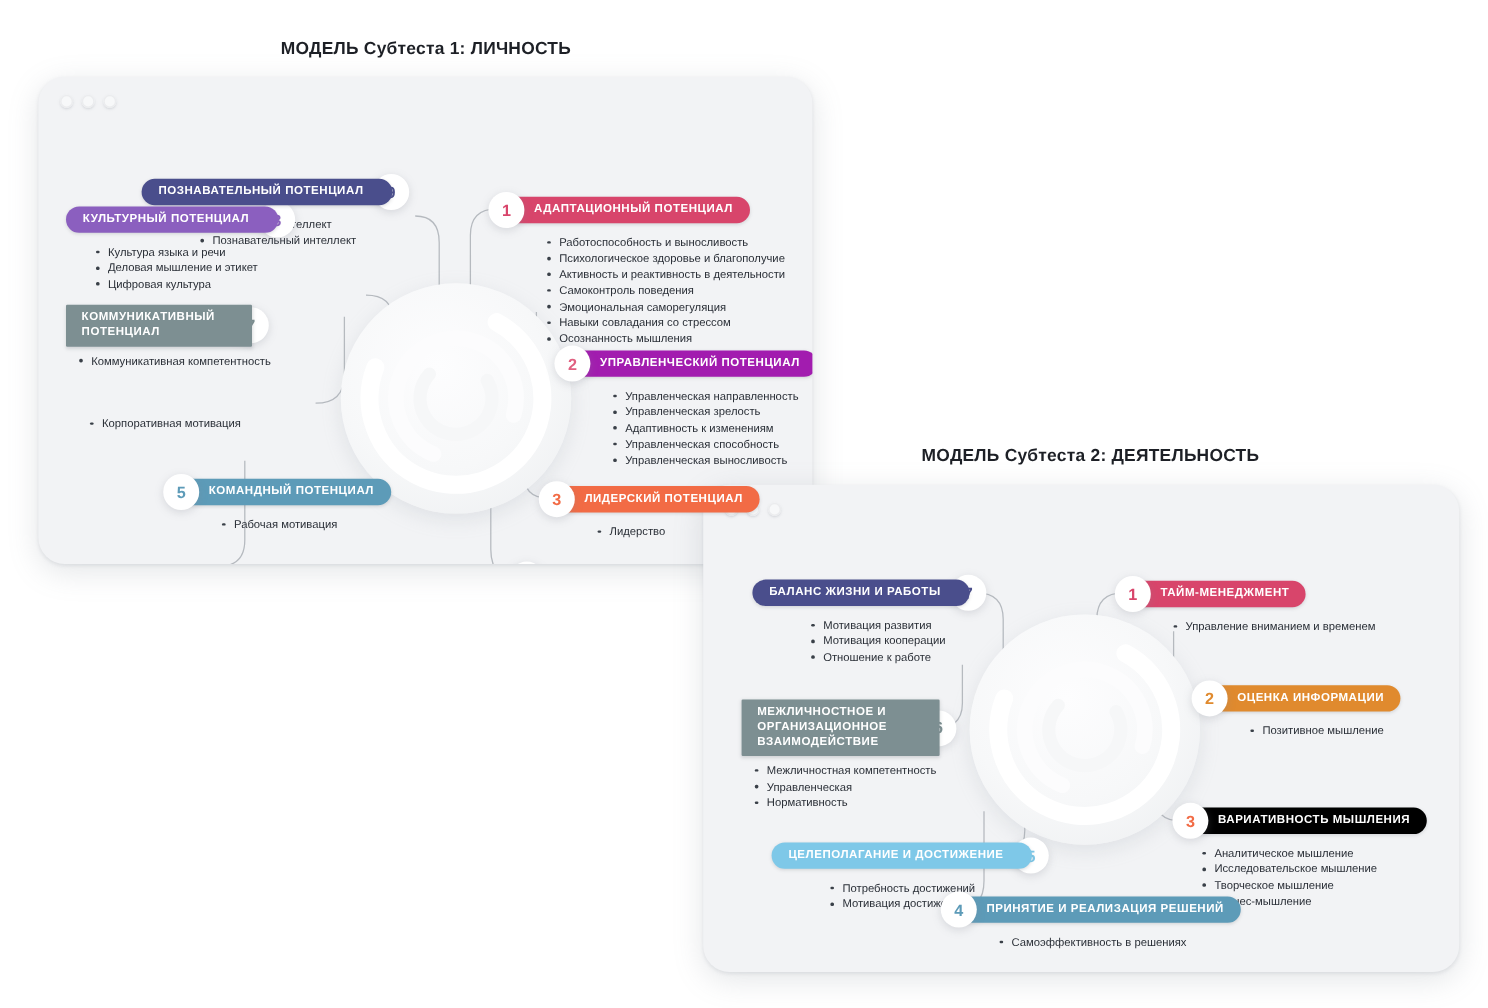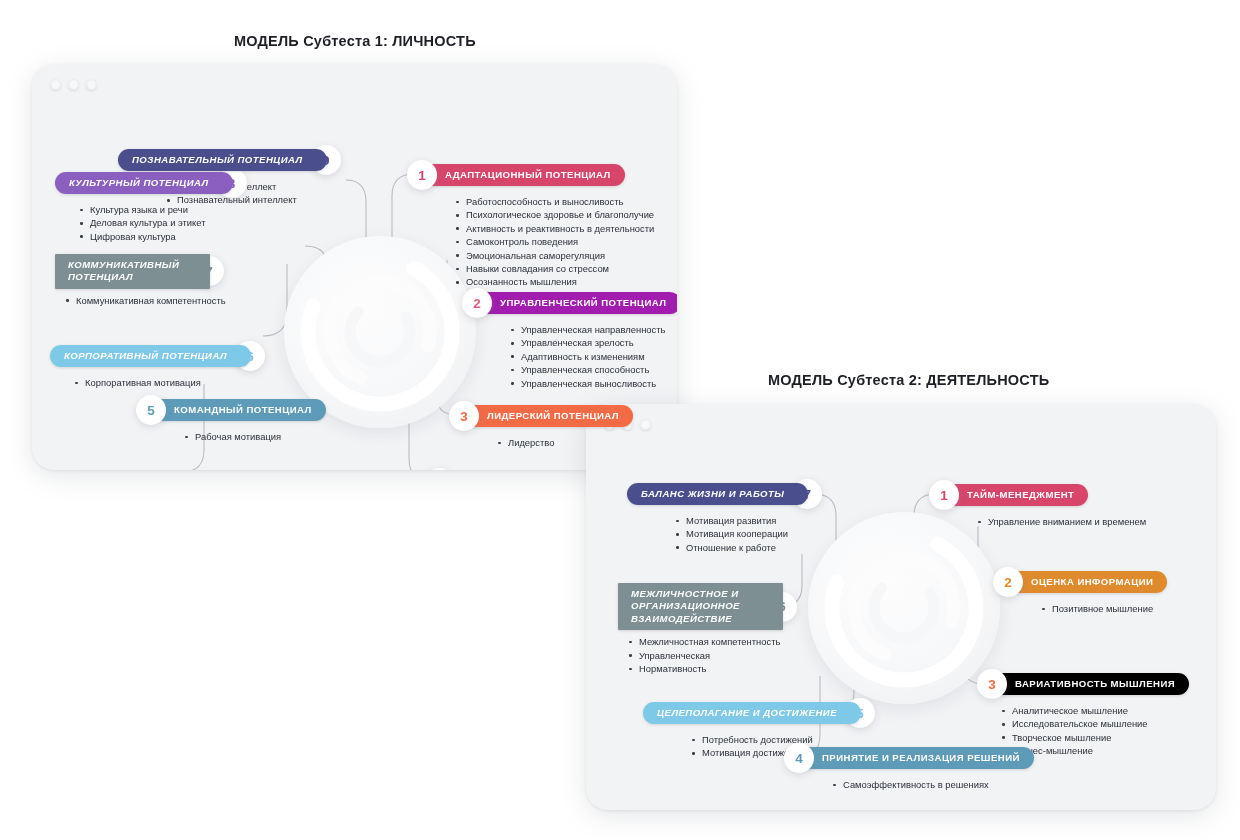--- a/index.html
+++ b/index.html
@@ -78,21 +78,21 @@
     background:#fff;
     display:flex;align-items:center;justify-content:center;
     font-size:13.5px;font-weight:bold;
     box-shadow:0 2px 7px rgba(130,137,147,.26);
     flex:none;
   }
   
   .num.after{margin-left:-16px;}
   .num.before{margin-right:-16px;position:relative;z-index:3;}
   .pill.shiftL{position:relative;z-index:2;padding-left:24px;}
-  .pill.shiftR{position:relative;z-index:2;padding-right:24px;font-style:italic;}
+  .pill.shiftR{position:relative;z-index:2;padding-right:24px;}
 
   ul.items{
     list-style:none;
     margin:5px 0 0 0;
     padding:0;
   }
   ul.items li{
     position:relative;
     font-size:9.4px;
     color:#2a2f37;
@@ -214,43 +214,39 @@
   </div>
 
   <div class="node" style="left:23px;top:104px;">
     <div class="pillrow">
       <div class="pill shiftR" style="background: rgb(139, 95, 191);">КУЛЬТУРНЫЙ ПОТЕНЦИАЛ</div>
       <div class="num after" style="color: rgb(139, 95, 191);">8</div>
     </div>
     <div class="items-wrap mid">
       <ul class="items">
           <li>Культура языка и речи</li>
-          <li>Деловая культура и этикет</li>
+          <li>Деловая мышление и этикет</li>
           <li>Цифровая культура</li>
         </ul>
     </div>
   </div>
 
   <div class="node" style="left:23px;top:190px;">
     <div class="pillrow">
       <div class="pill shiftR multi" style="max-width: 118px; background: rgb(125, 143, 146);">КОММУНИКАТИВНЫЙ ПОТЕНЦИАЛ</div>
       <div class="num after" style="color: rgb(125, 143, 146);">7</div>
     </div>
     <div class="items-wrap tight">
       <ul class="items">
           <li>Коммуникативная компетентность</li>
         </ul>
     </div>
   </div>
 
   <div class="node" style="left:18px;top:277px;">
-    <div class="pillrow">
-      <div class="pill shiftR" style="background: rgb(126, 200, 232);">КОРПОРАТИВНЫЙ ПОТЕНЦИАЛ</div>
-      <div class="num after" style="color: rgb(126, 200, 232);">6</div>
-    </div>
     <div class="items-wrap mid">
       <ul class="items">
           <li>Корпоративная мотивация</li>
         </ul>
     </div>
   </div>
 
   <div class="node" style="left:104px;top:331px;">
     <div class="pillrow">
       <div class="num before" style="color: rgb(93, 155, 184);">5</div>

